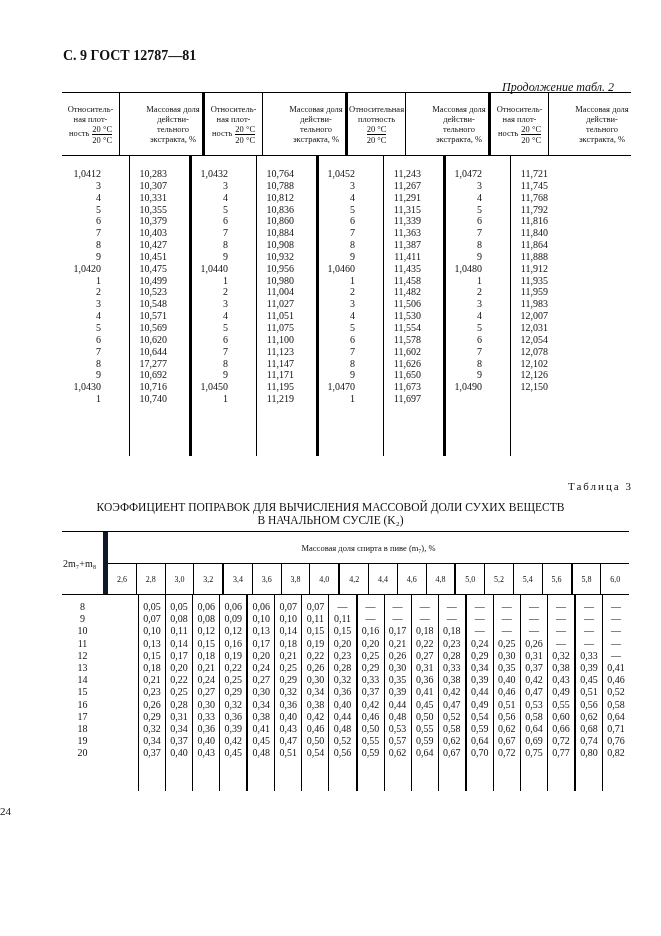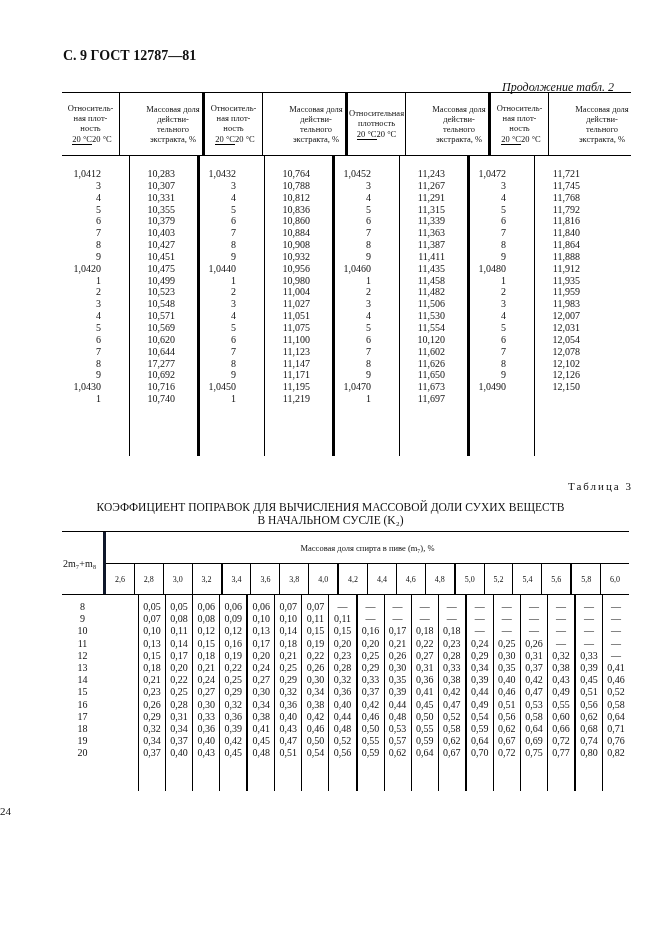--- a/index.html
+++ b/index.html
@@ -10,33 +10,33 @@
 
   
   .t2 { position:absolute; left:62px; top:92px; width:569px; border-collapse:collapse; }
   .t2-head { display:flex; border-top:1.5px solid #000; border-bottom:1.5px solid #000; height:62px; }
   .t2-hcell { font-size:8.5px; text-align:center; display:flex; align-items:center; justify-content:center; line-height:10px; }
   .t2-hcell.dens { width:67px; }
   .t2-hcell.ext { width:68px;padding-left:24px; }
   .t2-body { display:flex; height:300px; }
   .t2-col { font-size:10px; line-height:11.85px; padding-top:12px; box-sizing:border-box; }
   .t2-col.dens { width:67px; text-align:right; padding-right:28px; }
-  .t2-col.ext { width:68px; text-align:right; padding-right:22px; }
+  .t2-col.ext { width:60px; text-align:right; padding-right:22px; }
   .sep-thin { border-left:1px solid #000; }
   .sep-thick { border-left:3px solid #000; }
-  .frac { display:inline-flex; vertical-align:middle; margin-left:3px; }
+  .frac { display:inline-flex; flex-direction:column; vertical-align:middle; margin-left:3px; }
   .frac span:first-child { border-bottom:1.5px solid #000; }
 
   .t3-label { position:absolute; right:28px; top:480px; font-size:11px; letter-spacing:2px; }
   .t3-title { position:absolute; left:20px; width:621px; top:501px; text-align:center; font-weight:normal; font-size:11.5px; line-height:13px; }
 
   .t3 { position:absolute; left:62px; top:531px; width:567px; }
   .t3-top { display:flex; border-top:1.5px solid #000; }
   .t3-rowlabel { width:41px; font-size:10px; display:flex; align-items:center; justify-content:flex-start; padding-left:1px; box-sizing:border-box; }
-  .t3-right { flex:1; border-left:3px solid #0f172a; }
+  .t3-right { flex:1; border-left:5px solid #0f172a; }
   .t3-group { height:31px; display:flex; align-items:center; justify-content:center; font-size:8.5px; border-bottom:1.5px solid #000; }
   .t3-heads { display:flex; height:30px; }
   .t3-hc { flex:1; font-size:8px; display:flex; align-items:center; justify-content:center; }
   .t3-body { display:flex; border-top:1.5px solid #000; }
   .t3-rows-label { width:41px; font-size:10px; text-align:center; padding-top:6px; line-height:12.2px; box-sizing:border-box; }
   .t3-cols { flex:1; display:flex;padding-left:35px; }
   .t3-col { flex:1; font-size:10px; text-align:center; padding-top:6px; line-height:12.2px; height:196px; box-sizing:border-box; }
   .bthin { border-left:1px solid #000; }
   .bthick { border-left:2.5px solid #000; }
   .page-num { position:absolute; left:0; width:661px; top:805px; font-size:11px; }
@@ -209,21 +209,21 @@
         <div>11,339</div>
         <div>11,363</div>
         <div>11,387</div>
         <div>11,411</div>
         <div>11,435</div>
         <div>11,458</div>
         <div>11,482</div>
         <div>11,506</div>
         <div>11,530</div>
         <div>11,554</div>
-        <div>10,120</div>
+        <div>11,578</div>
         <div>11,602</div>
         <div>11,626</div>
         <div>11,650</div>
         <div>11,673</div>
         <div>11,697</div>
       </div>
       <div class="t2-col dens sep-thick">
         <div>1,0472</div>
         <div>3</div>
         <div>4</div>

